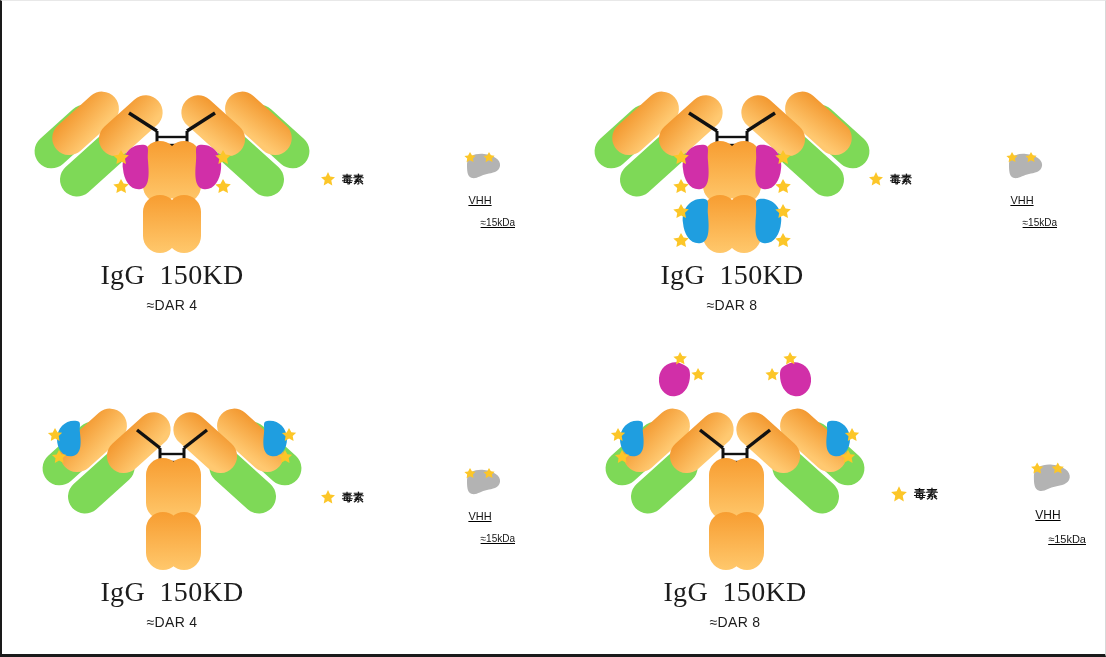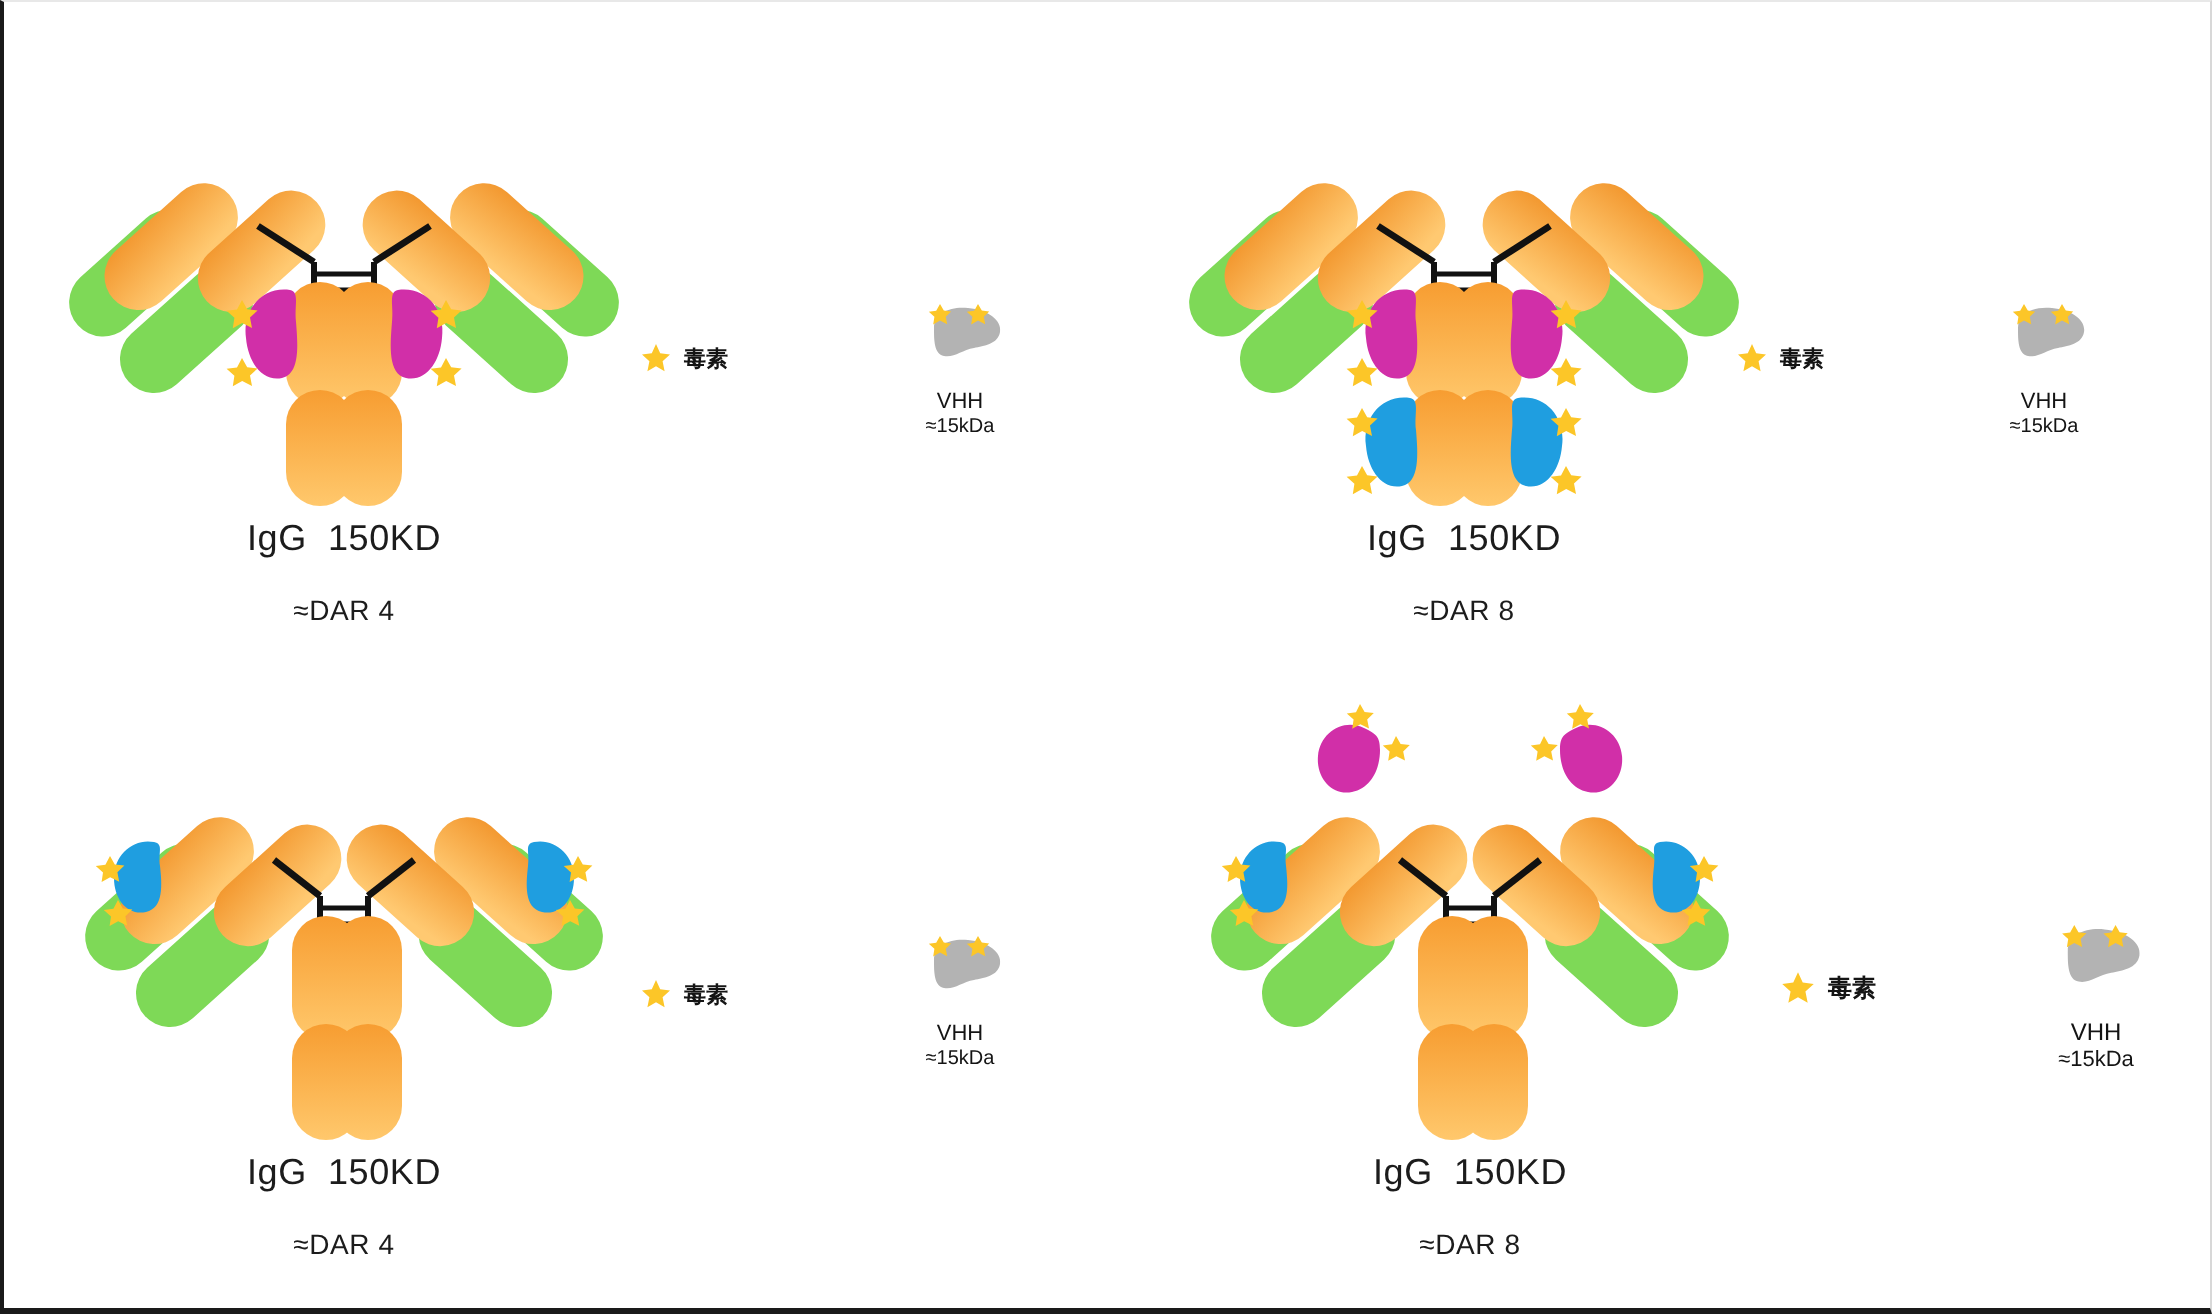--- a/index.html
+++ b/index.html
@@ -32,22 +32,23 @@
   }
   .panel-caption {
     position: absolute;
     width: 100%;
     text-align: center;
     color: #1c1c1c;
     font-family: "Liberation Sans", sans-serif;
     white-space: pre;
   }
   .cap-line1 {
-    font-size: 18px;
+    font-size: 28px;
     letter-spacing: 0.3px;
+    font-family: Liberation Serif, serif;
   }
   .cap-line2 {
     font-size: 14px;
     letter-spacing: 0.3px;
   }
   .legend-toxin {
     position: absolute;
     display: flex;
     align-items: center;
     gap: 6px;
@@ -55,32 +56,34 @@
   }
   .legend-toxin-label {
     font-size: 11px;
     color: #141414;
     font-family: "Liberation Sans", sans-serif;
     font-weight: bold;
   }
   .legend-vhh {
     position: absolute;
     text-align: center;
+    text-decoration: underline;
   }
   .legend-vhh-name {
     font-size: 11px;
     color: #141414;
     font-family: "Liberation Sans", sans-serif;
     margin-top: 1px;
   }
   .legend-vhh-mass {
     font-size: 10px;
     color: #141414;
     font-family: "Liberation Sans", sans-serif;
-    margin-top: 1px;
+    margin-top: 11px;
+    text-align: right;
   }
 </style>
 </head>
 <body>
 
 <div id="slide">
 
   <div class="panel" style="left:15px; top:8px; width:310px; height:250px;">
     <svg class="figure-svg" width="310" height="250" viewBox="0 0 310 250">
       <defs>

